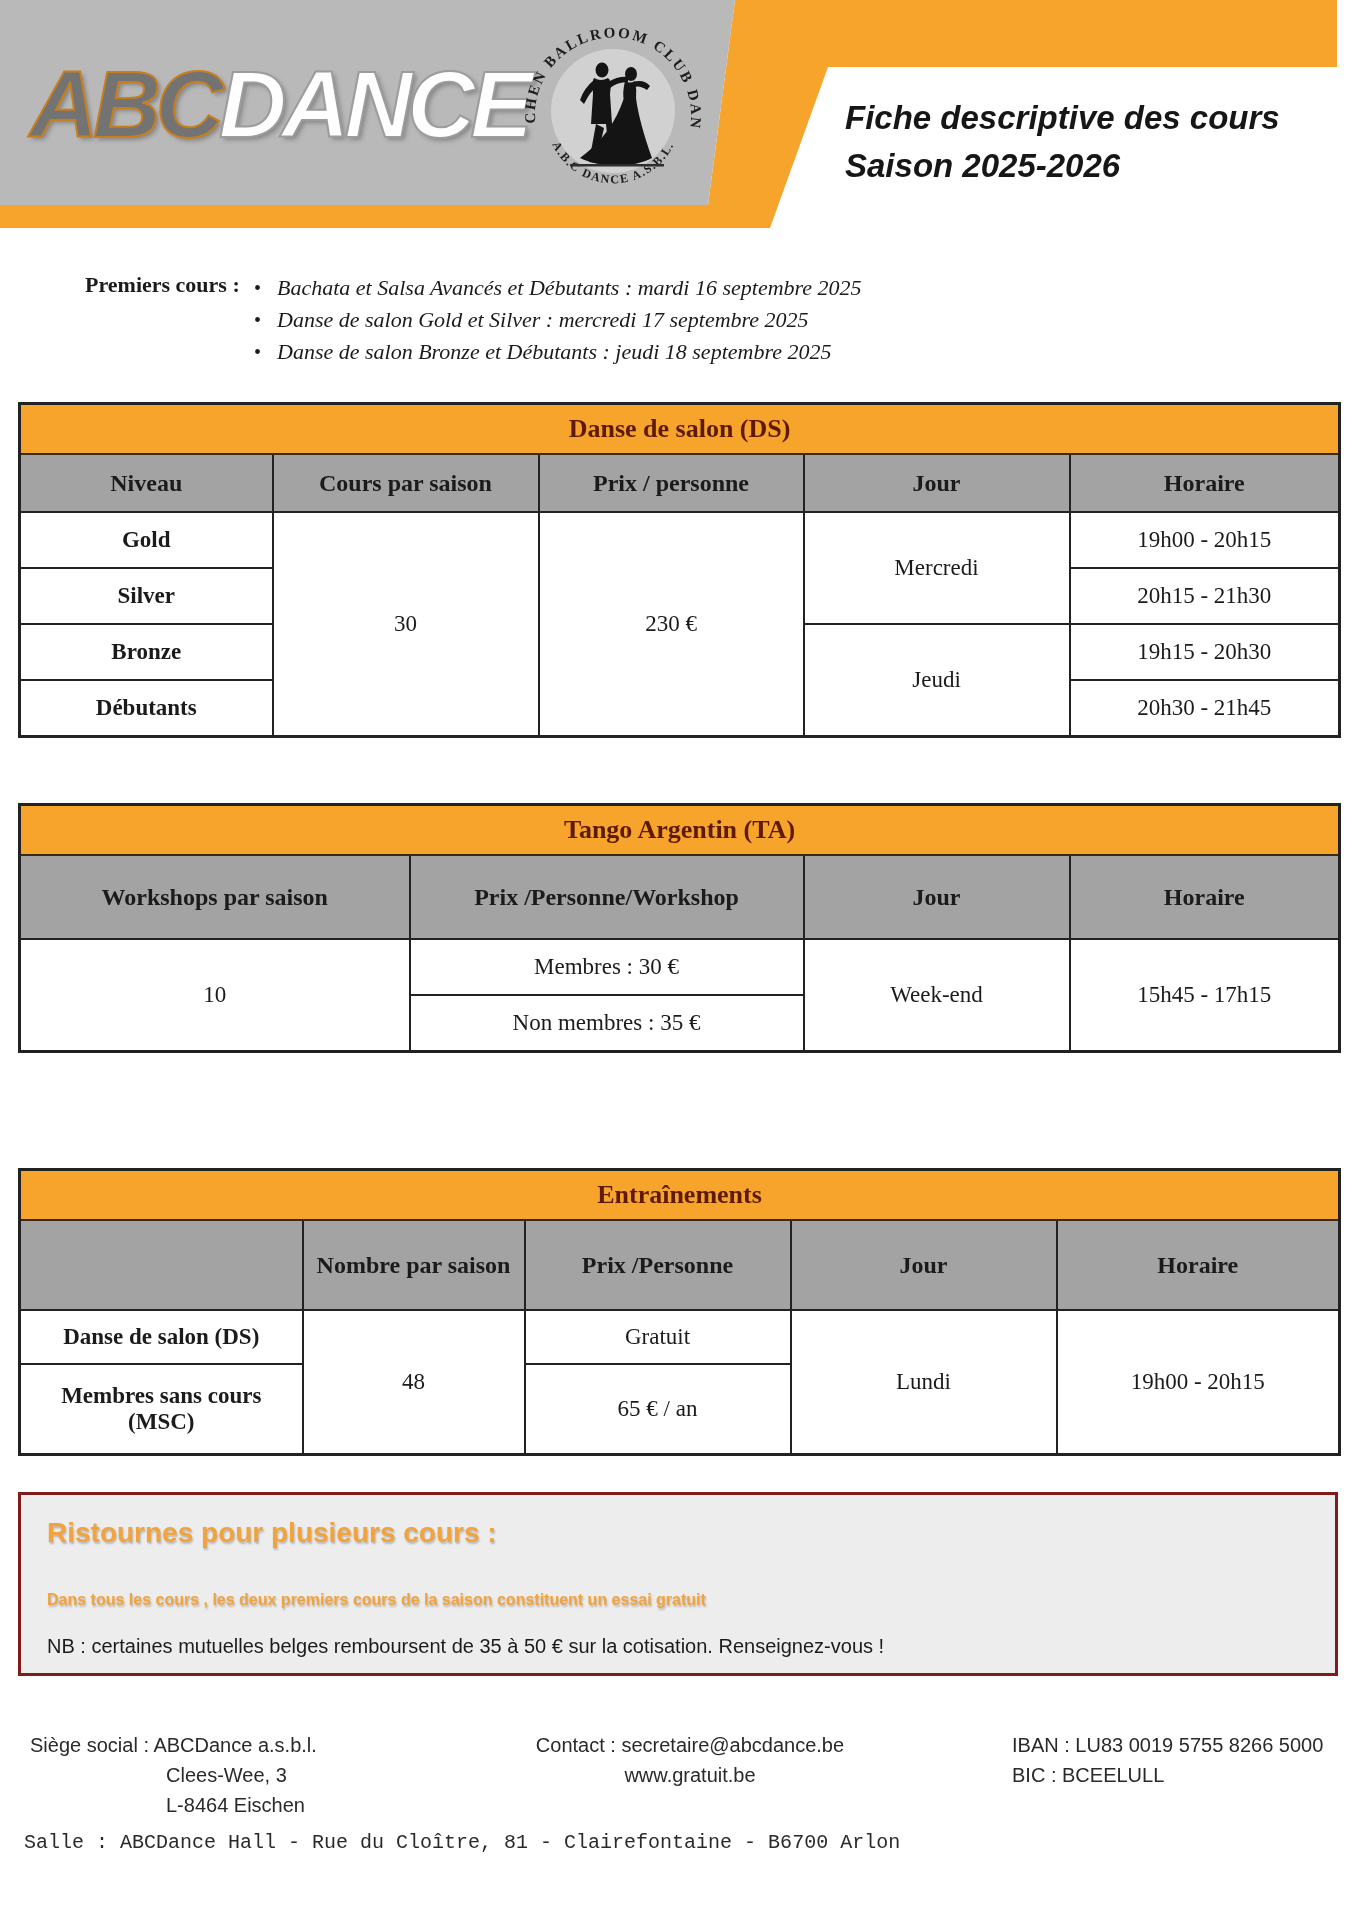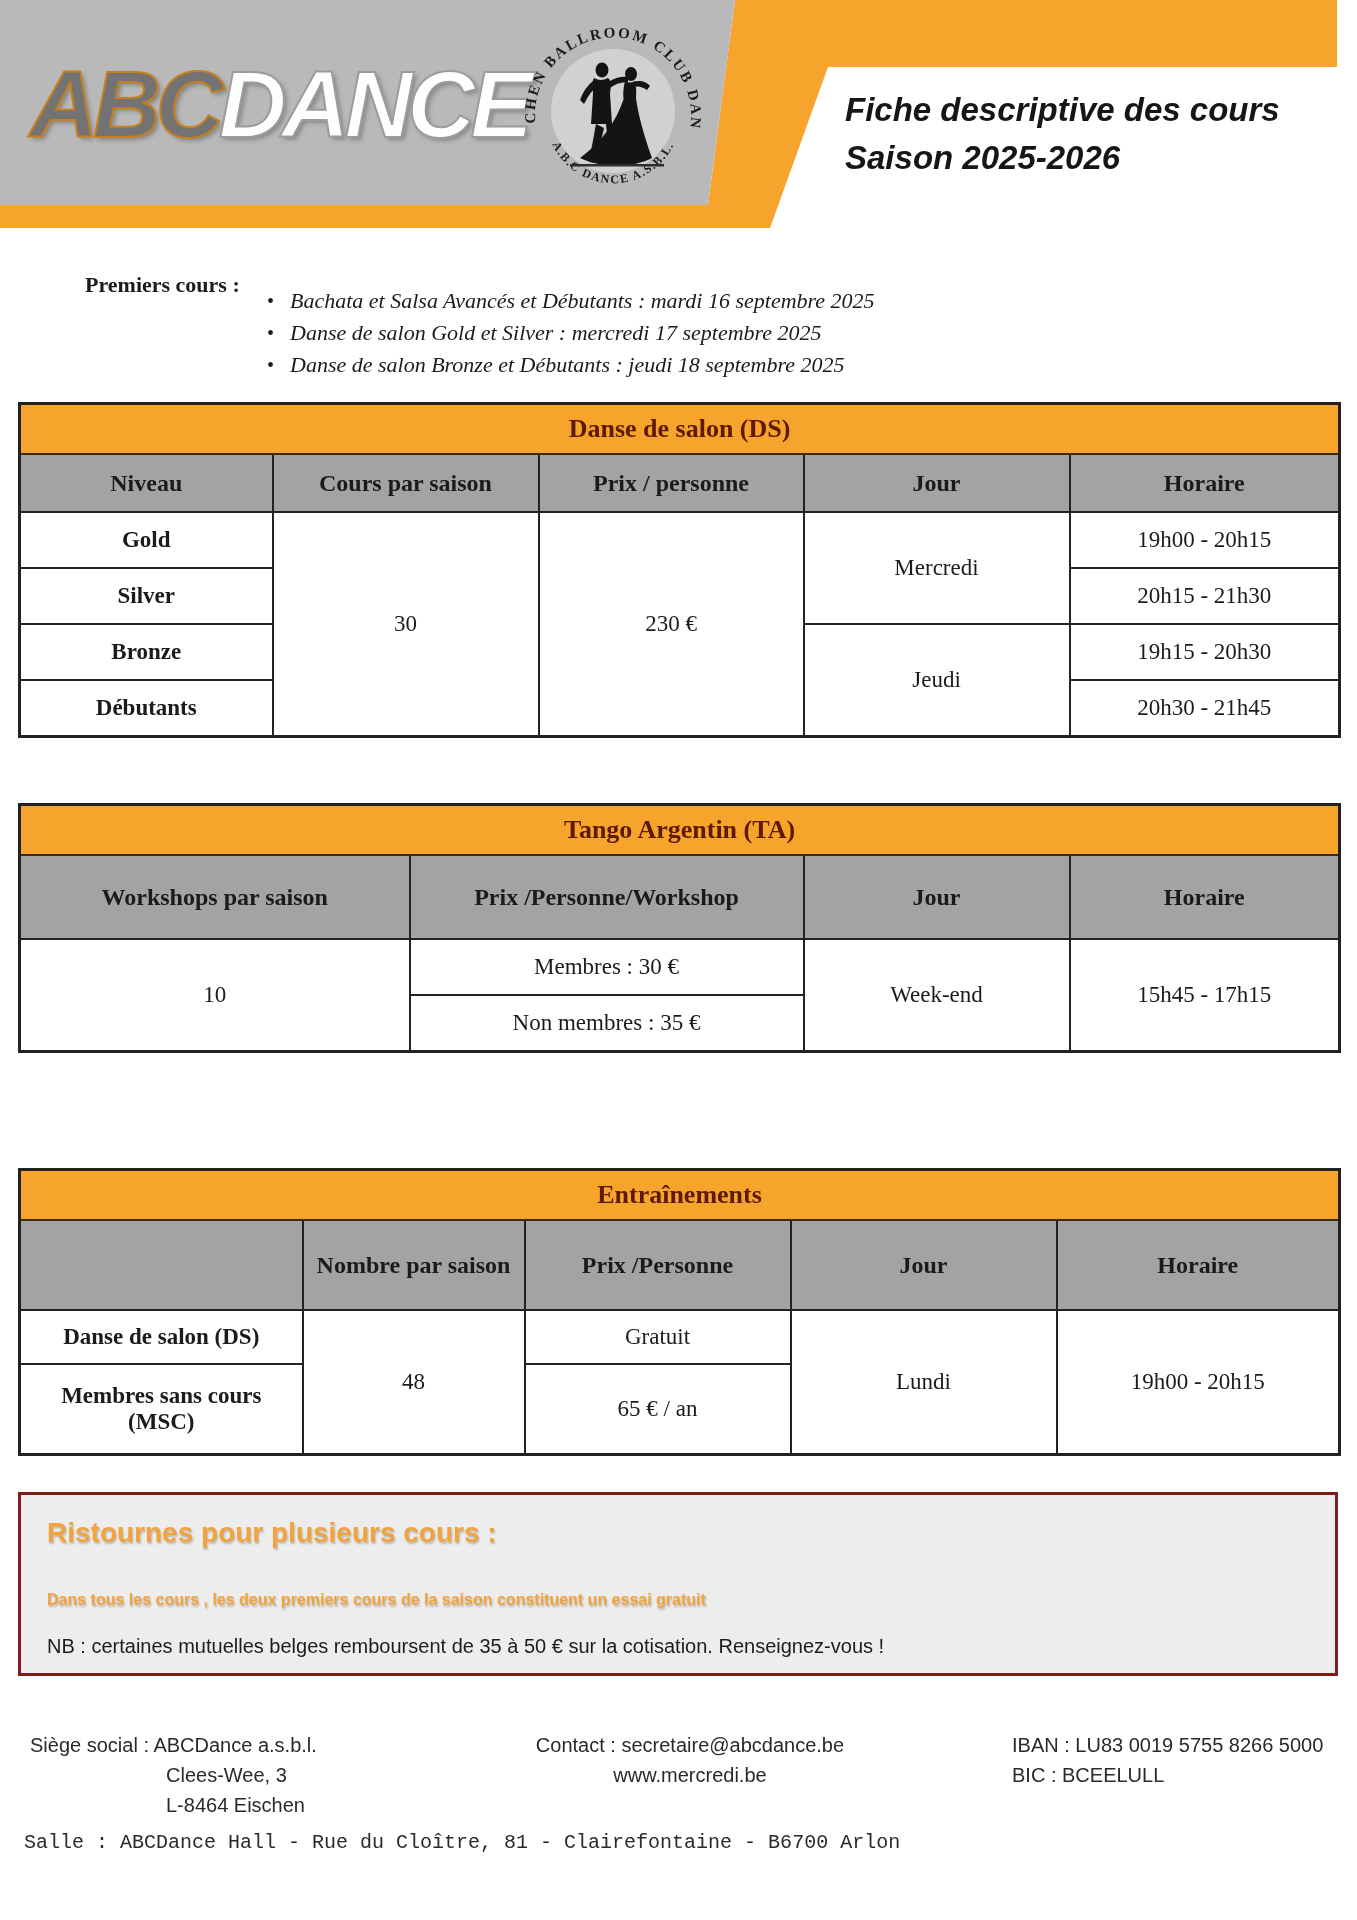--- a/index.html
+++ b/index.html
@@ -10,26 +10,26 @@
   .hdr{position:absolute;left:0;top:0;width:1357px;height:228px;}
   .hdr-orange{position:absolute;inset:0;background:#F6A42B;
       clip-path:polygon(735px 0,1337px 0,1337px 67px,828px 67px,770px 228px,0 228px,0 205px,708px 205px);}
   .hdr-gray{position:absolute;inset:0;background:#B9B9B9;
       clip-path:polygon(0 0,735px 0,708px 205px,0 205px);}
   .logo-text{position:absolute;left:30px;top:58px;font-family:"Liberation Sans",sans-serif;
       font-style:italic;font-weight:700;font-size:94px;line-height:1;letter-spacing:-5px;white-space:nowrap;}
   .logo-text .abc{color:#737373;-webkit-text-stroke:2px #C77F1E;text-shadow:3px 3px 4px rgba(70,70,70,.45);}
   .logo-text .dance{color:#FEFEFE;-webkit-text-stroke:2px #9C9C9C;text-shadow:3px 3px 4px rgba(90,90,90,.5);}
   .badge{position:absolute;left:518px;top:16px;}
-  .hdr-title{position:absolute;left:845px;top:86px;font-family:"Liberation Sans",sans-serif;
+  .hdr-title{position:absolute;left:845px;top:94px;font-family:"Liberation Sans",sans-serif;
       font-style:italic;font-weight:700;font-size:33px;line-height:48px;color:#161616;white-space:nowrap;}
 
   
   .pc-label{position:absolute;left:60px;top:272px;font-weight:700;font-size:22px;margin-left:25px;}
-  .pc-list{position:absolute;left:250px;top:268px;margin:17px;padding:0 0 0 0;list-style:none;
+  .pc-list{position:absolute;left:250px;top:268px;margin:4px;padding:0 0 0 0;list-style:none;
       font-style:italic;font-size:22px;line-height:32px;}
   .pc-list li::before{content:"•";font-style:normal;margin-right:16px;font-size:20px;}
 
   
   table.sched{position:absolute;left:18px;border-collapse:collapse;table-layout:fixed;width:1320px;
       font-size:23px;}
   table.sched th,table.sched td{border:2px solid #222;text-align:center;vertical-align:middle;
       padding:2px 6px;background:#fff;overflow:hidden;}
   table.sched{border:3px solid #222;}
   tr.title-row th{background:#F6A42B;color:#5E1A05;font-weight:700;font-size:26px;height:44px;border:2px solid #3a2a12;}
@@ -223,21 +223,21 @@
     <div class="disc-nb">NB : certaines mutuelles belges remboursent de 35 à 50 € sur la cotisation. Renseignez-vous !</div>
   </div>
 
   <div class="ft f-left">
     <div>Siège social : ABCDance a.s.b.l.</div>
     <div class="ind">Clees-Wee, 3</div>
     <div class="ind">L-8464 Eischen</div>
   </div>
   <div class="ft f-center">
     <div>Contact : secretaire@abcdance.be</div>
-    <div>www.mercredi.be</div>
+    <div>www.gratuit.be</div>
   </div>
   <div class="ft f-right">
     <div>IBAN : LU83 0019 5755 8266 5000</div>
     <div>BIC : BCEELULL</div>
   </div>
   <div class="ft f-salle">Salle : ABCDance Hall - Rue du Cloître, 81 - Clairefontaine - B6700 Arlon</div>
 
 </div>
 
 </body></html>

